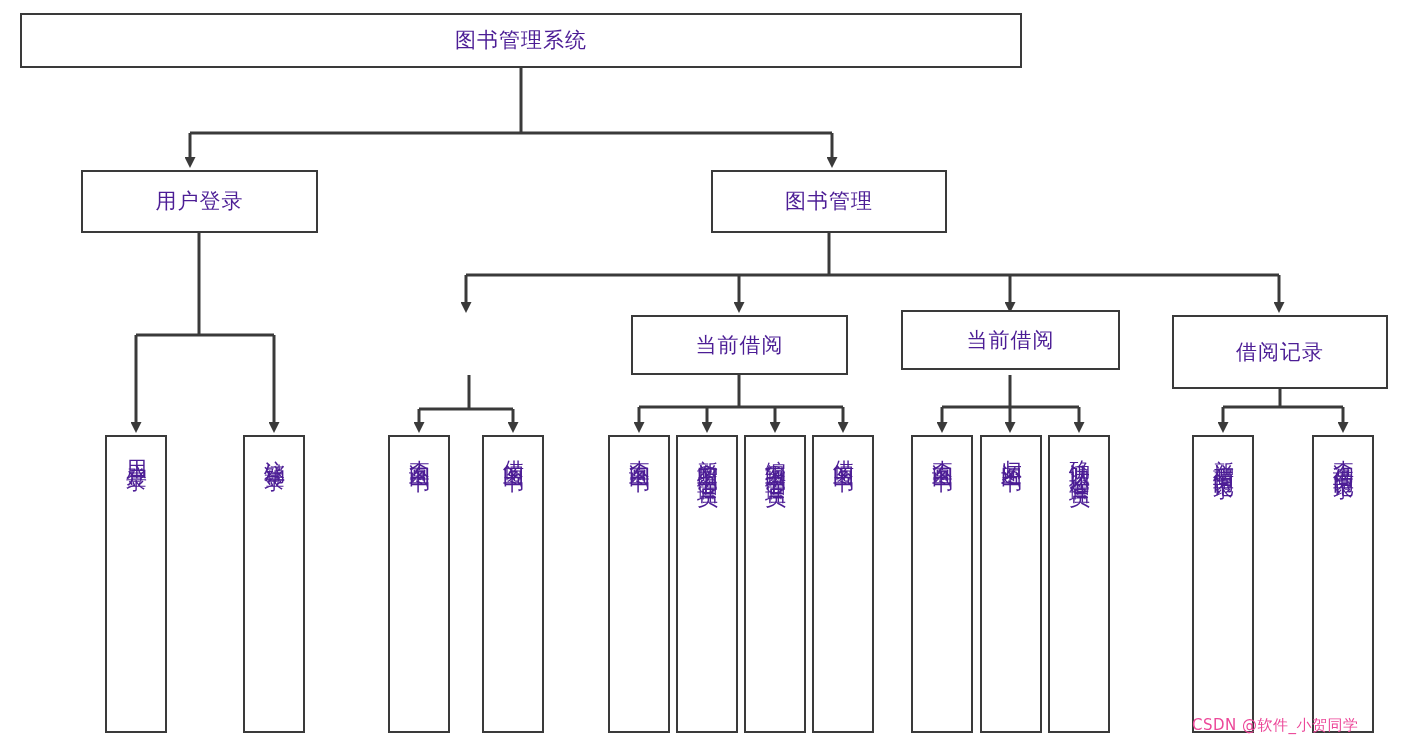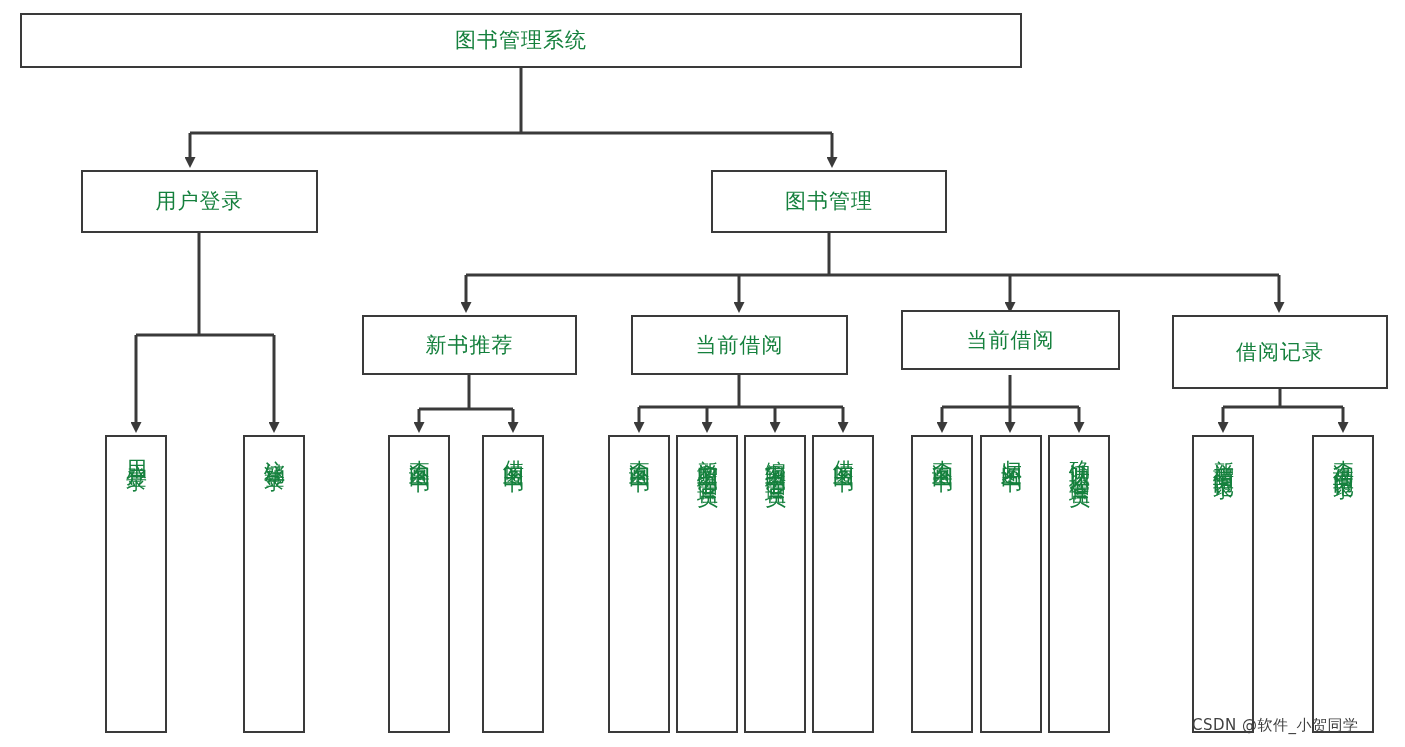--- a/index.html
+++ b/index.html
@@ -18,21 +18,21 @@
     overflow: hidden;
   }
   .node {
     position: absolute;
     box-sizing: border-box;
     border: 2px solid #3a3a3a;
     background: #ffffff;
     display: flex;
     align-items: center;
     justify-content: center;
-    color: #15803d;
+    color: #4c1d95;
   }
   .node-label {
     text-align: center;
     line-height: 1.18;
     letter-spacing: 1px;
     white-space: pre-wrap;
   }
   .node.horizontal .node-label {
     font-size: 21px;
   }
@@ -55,21 +55,21 @@
     position: absolute;
     left: 0;
     top: 0;
     width: 1405px;
     height: 747px;
     pointer-events: none;
   }
   .watermark {
     position: absolute;
     font-size: 15px;
-    color: #404040;
+    color: #ec4899;
     letter-spacing: 0.5px;
     white-space: nowrap;
   }
 </style>
 </head>
 <body>
 
 <div id="canvas">
 
   <svg id="wires" viewBox="0 0 1405 747">
@@ -127,23 +127,20 @@
   </div>
 
   <div class="node horizontal" style="left:81px; top:170px; width:237px; height:63px;">
     <span class="node-label">用户登录</span>
   </div>
 
   <div class="node horizontal" style="left:711px; top:170px; width:236px; height:63px;">
     <span class="node-label">图书管理</span>
   </div>
 
-  <div class="node horizontal" style="left:362px; top:315px; width:215px; height:60px;">
-    <span class="node-label">新书推荐</span>
-  </div>
 
   <div class="node horizontal" style="left:631px; top:315px; width:217px; height:60px;">
     <span class="node-label">当前借阅</span>
   </div>
 
   <div class="node horizontal" style="left:901px; top:310px; width:219px; height:60px;">
     <span class="node-label">当前借阅</span>
   </div>
 
   <div class="node horizontal" style="left:1172px; top:315px; width:216px; height:74px;">

